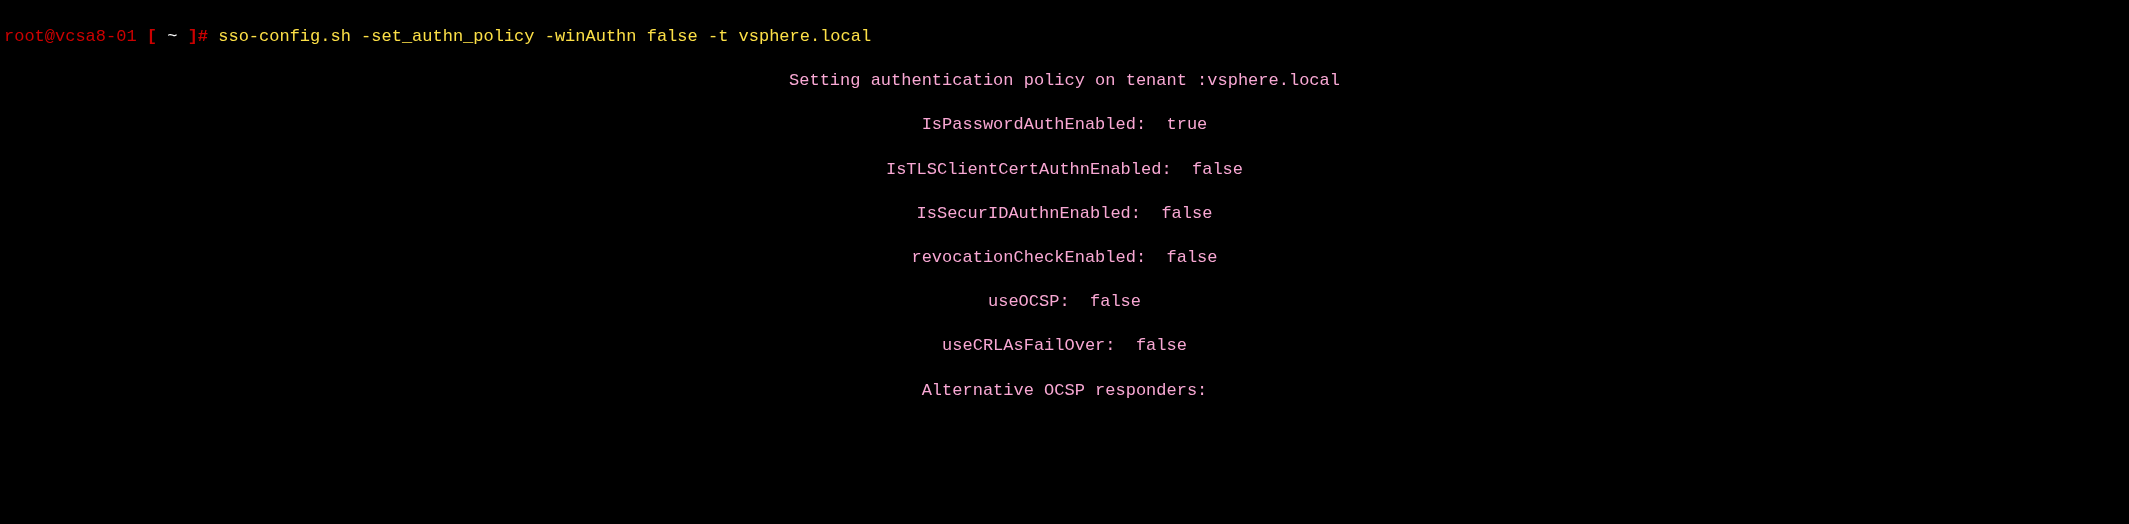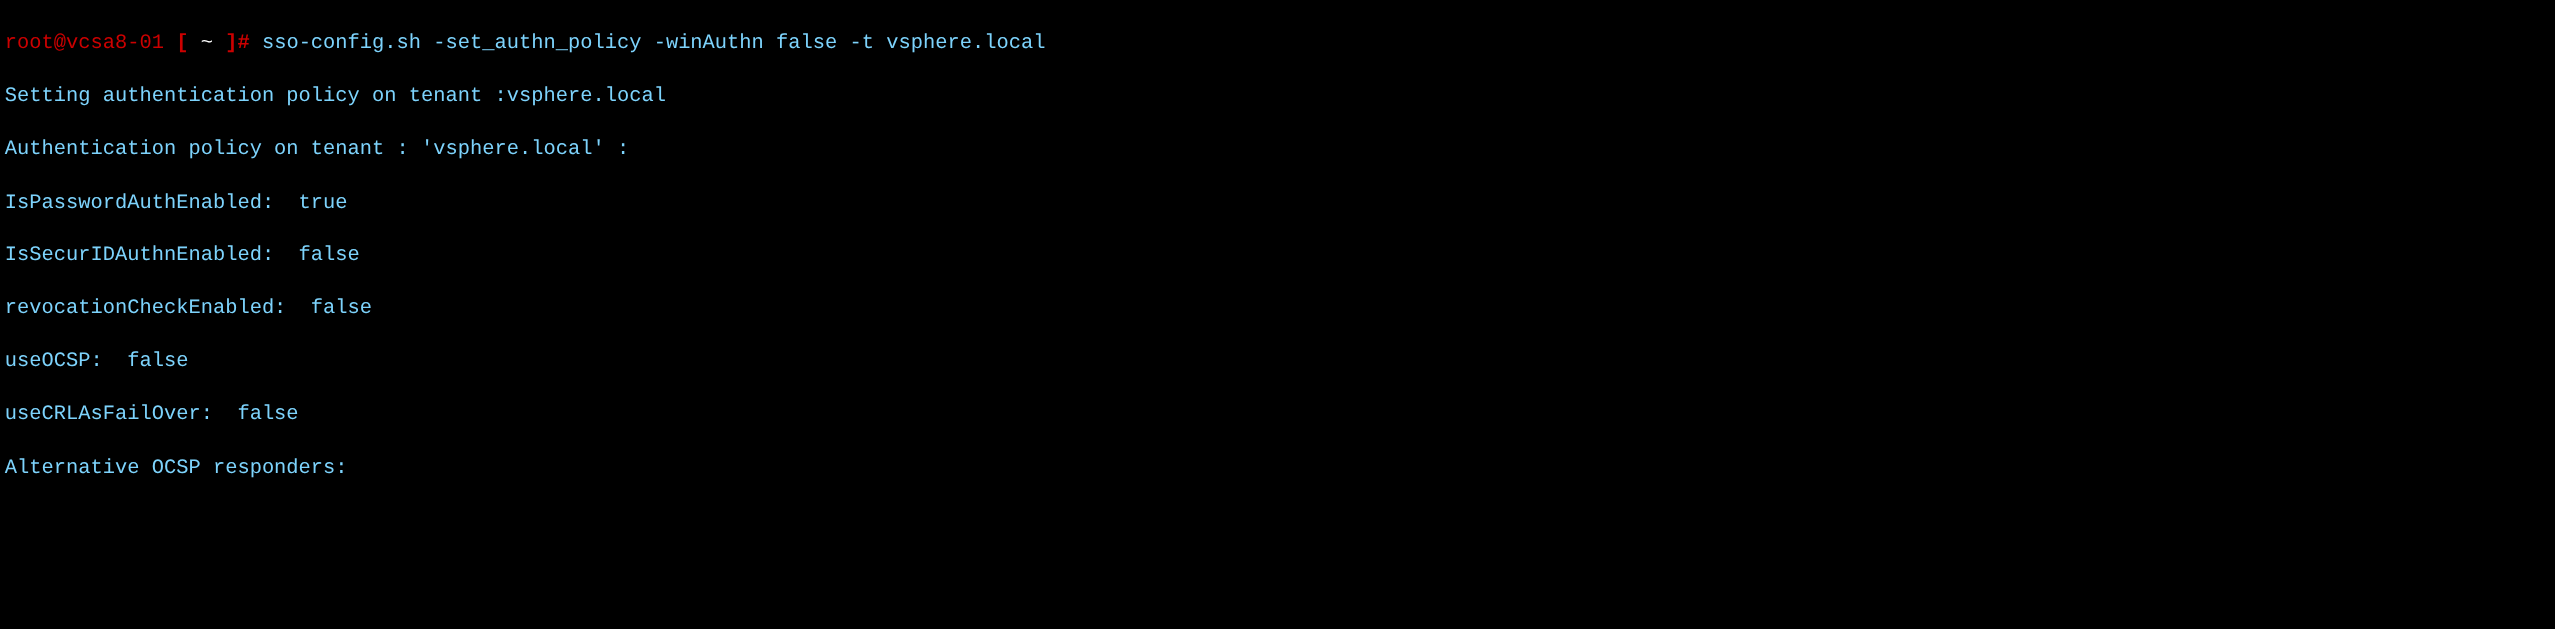--- a/index.html
+++ b/index.html
@@ -26,37 +26,38 @@
       font-weight: normal;
     }
     .prompt-bracket {
       color: #cc0000;
       font-weight: bold;
     }
     .prompt-tilde {
       color: #ffffff;
     }
     .command {
-      color: #7dd3fc;
+      color: #fde047;
     }
     .output {
-      color: #7dd3fc;
+      color: #f9a8d4;
+      text-align: center;
     }
     .line {
       display: block;
     }
   </style>
 </head>
 <body>
 
 <div class="terminal">
 <span class="line"><span class="prompt-user">root@vcsa8-01</span><span class="prompt-bracket"> [ </span><span class="prompt-tilde">~</span><span class="prompt-bracket"> ]# </span><span class="command">sso-config.sh -set_authn_policy -winAuthn false -t vsphere.local</span></span>
 <span class="line output">Setting authentication policy on tenant :vsphere.local</span>
-<span class="line output">Authentication policy on tenant : 'vsphere.local' :</span>
 <span class="line output">IsPasswordAuthEnabled:  true</span>
+<span class="line output">IsTLSClientCertAuthnEnabled:  false</span>
 <span class="line output">IsSecurIDAuthnEnabled:  false</span>
 <span class="line output">revocationCheckEnabled:  false</span>
 <span class="line output">useOCSP:  false</span>
 <span class="line output">useCRLAsFailOver:  false</span>
 <span class="line output">Alternative OCSP responders:</span>
 
 
 <span class="line output"></span>
 <span class="line output"></span>
 

